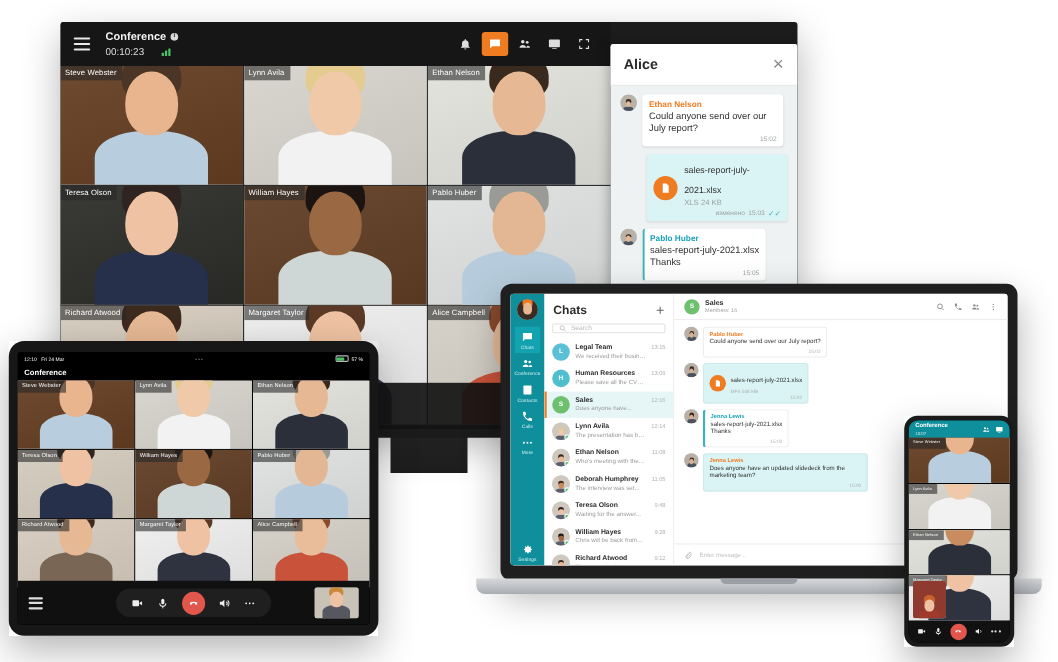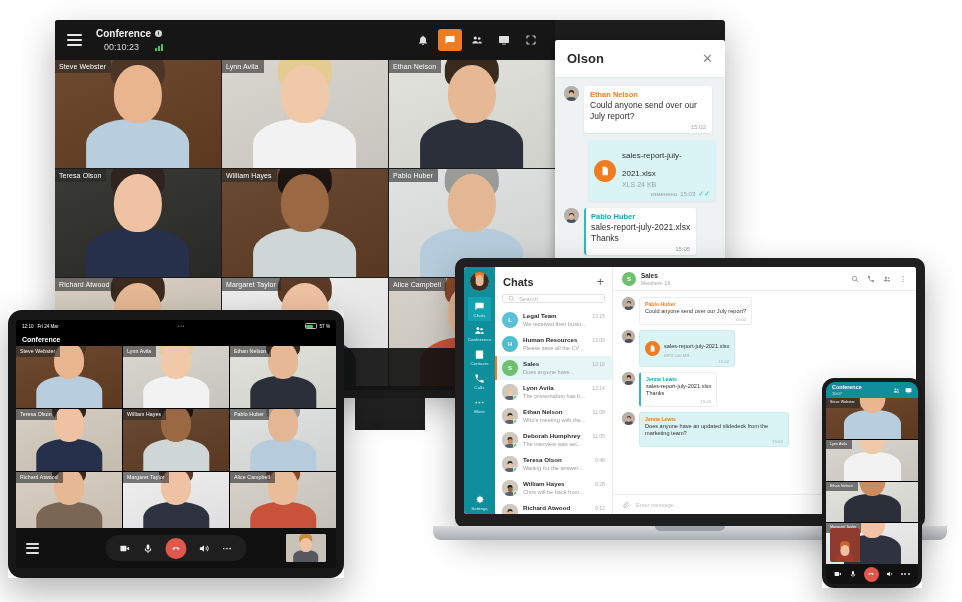--- a/index.html
+++ b/index.html
@@ -53,21 +53,21 @@
     background: #161616; display: flex; align-items: center; padding: 0 12px;
   }
   .hamburger { width: 15px; display: flex; flex-direction: column; gap: 3px; cursor: pointer; }
   .hamburger i { display: block; height: 2px; background: #e8e8e8; border-radius: 1px; }
   #desktop-title-wrap { margin-left: 14px; }
   #desktop-title { color: #f1f1f1; font-size: 10px; font-weight: bold; display: flex; align-items: center; gap: 4px; }
   #desktop-title .infodot {
     width: 7px; height: 7px; border-radius: 50%; background: #d8d8d8;
     color: #161616; font-size: 5.5px; font-weight: bold; line-height: 7px; text-align: center;
   }
-  #desktop-timer-row { display: flex; align-items: center; gap: 16px; margin-top: 3px; margin-left: 8px; }
+  #desktop-timer-row { display: flex; align-items: center; gap: 16px; margin-top: 3px; }
   #desktop-timer { color: #ddd; font-size: 9px; }
   .signal { display: flex; align-items: flex-end; gap: 1px; height: 8px; }
   .signal i { width: 2px; background: #49c466; border-radius: .5px; }
   .signal i:nth-child(1){height:3px} .signal i:nth-child(2){height:5px} .signal i:nth-child(3){height:7px}
   #desktop-actions { margin-left: auto; display: flex; align-items: center; gap: 3px; }
   .dact {
     width: 24px; height: 22px; display: flex; align-items: center; justify-content: center;
     border-radius: 3px; cursor: pointer;
   }
   .dact.active { background: #f07c22; }
@@ -416,21 +416,21 @@
           </div>
         <div class="hangup">
           <svg viewBox="0 0 24 24" fill="#fff">
               <path d="M12 9c-2.6 0-5 .5-7 1.5v3.2c0 .6.5 1 1.1.9l2.5-.5c.5-.1.9-.6.9-1.1v-1.3c1.7-.5 3.5-.5 5 0V13c0 .5.4 1 .9 1.1l2.5.5c.6.1 1.1-.3 1.1-.9v-3.2C17 9.5 14.6 9 12 9z"></path>
             </svg>
         </div>
       </div>
 
       <div id="desktop-chat">
         <div id="desktop-chat-head">
-          <span id="desktop-chat-title">Olson</span>
+          <span id="desktop-chat-title">Alice</span>
           <span id="desktop-chat-close">✕</span>
         </div>
         <div id="desktop-chat-body">
             <div class="msgrow">
               <div class="avatar-sm tile">
                 <div class="bg" style="background:#b9b2a8"></div>
                 <div class="person">
                   <div class="body" style="background:#4a5260"></div>
                   <div class="hair" style="background:#3a2a1e"></div>
                   <div class="head" style="background:#e6b894; top:12%"></div>

